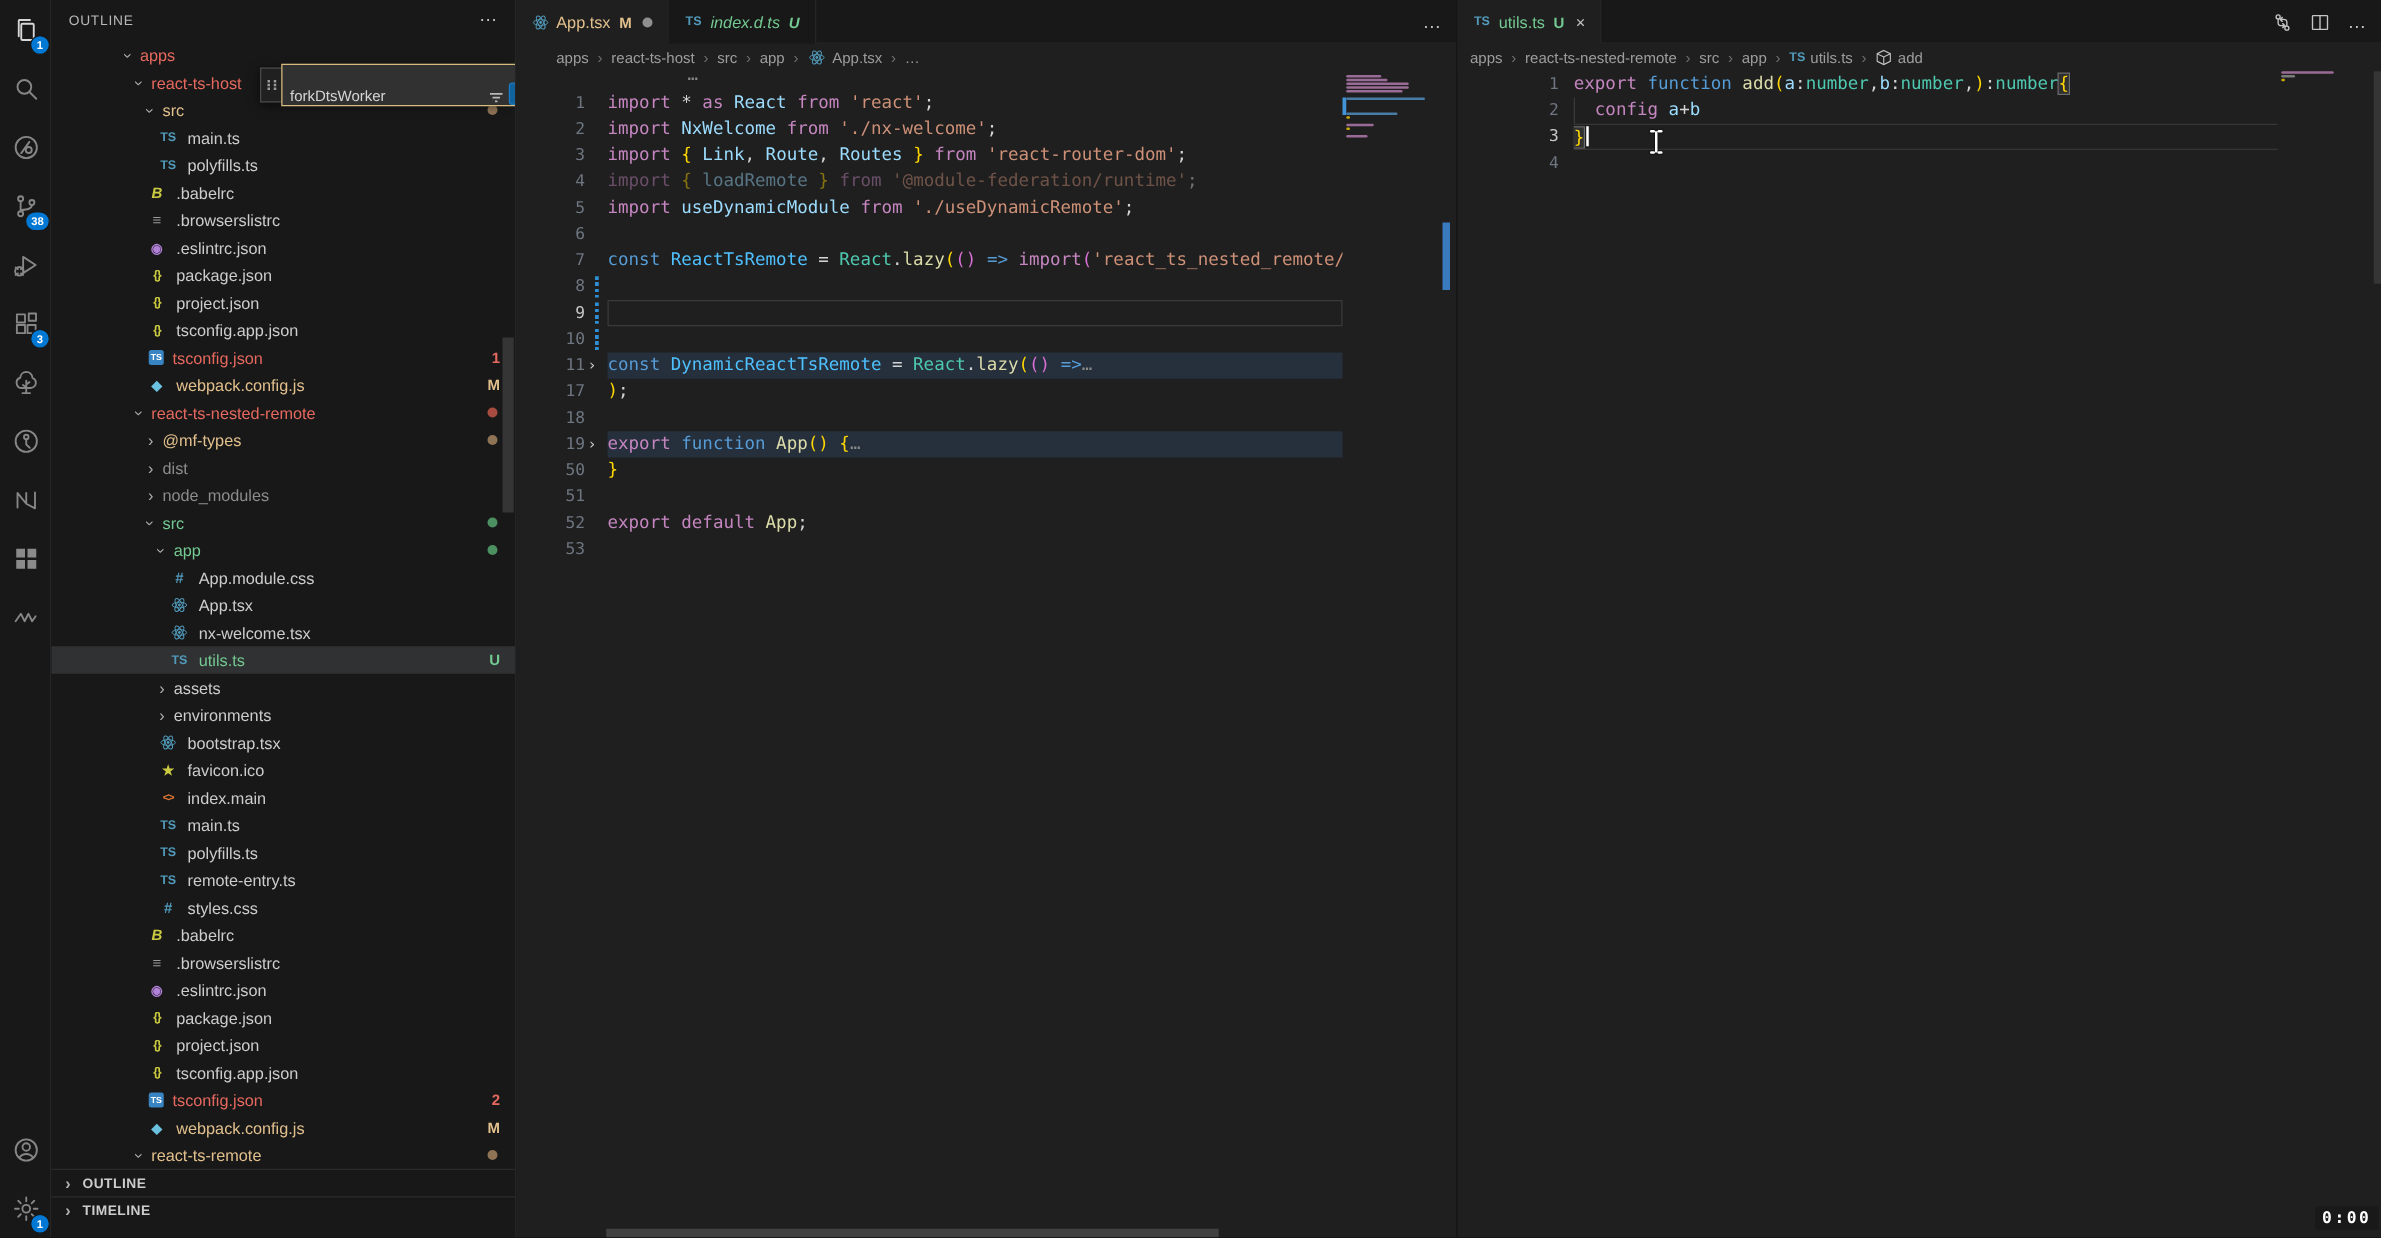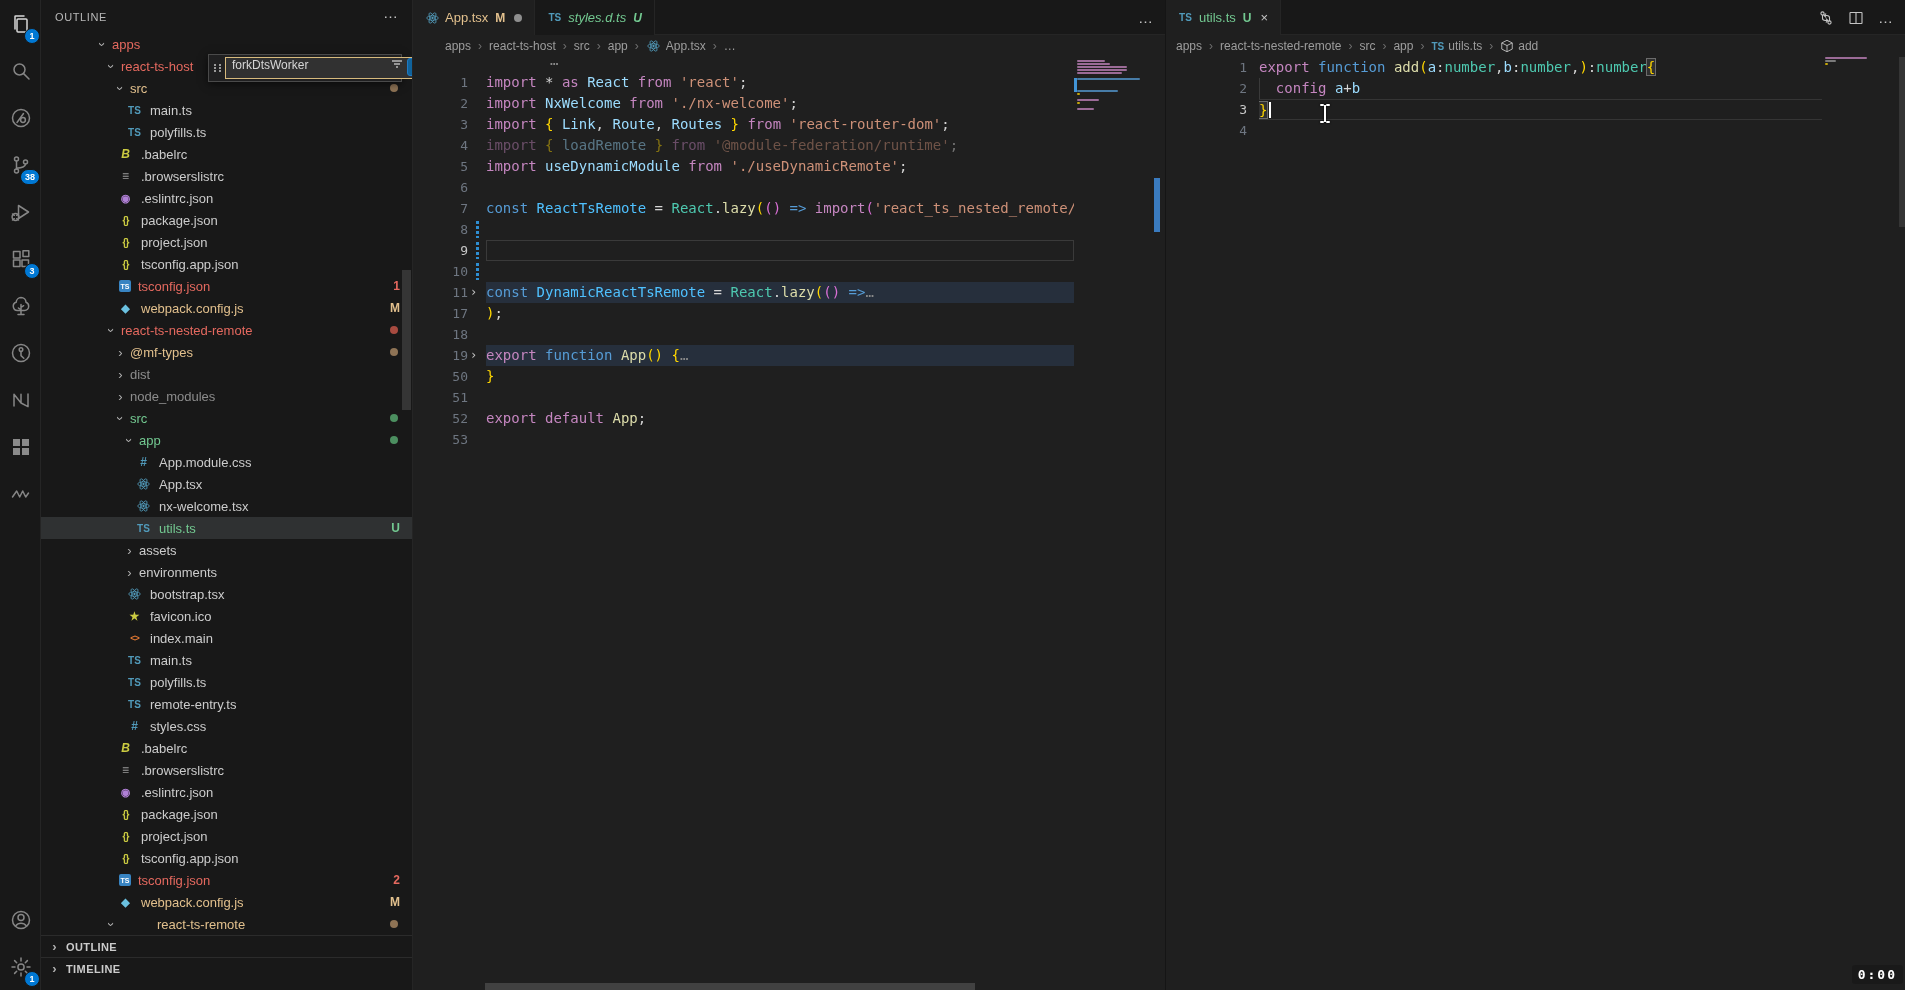--- a/index.html
+++ b/index.html
@@ -51,21 +51,21 @@
   .section-row { position:relative; height:22px; display:flex; align-items:center; border-top:1px solid #2b2b2b; font-size:11px; font-weight:bold; letter-spacing:.4px; color:#cccccc; cursor:pointer; }
   .section-row .tw { margin-left:7px; margin-right:2px; }
   .sb-scroll { position:absolute; right:1px; top:270px; width:9px; height:140px; background:rgba(121,121,121,.30); }
   
   .findw { position:absolute; left:167px; top:54px; width:194px; height:28px; background:#202021; border:1px solid #4a4a4a;
     box-shadow:0 2px 8px rgba(0,0,0,.6); display:flex; align-items:center; padding:0 5px; z-index:5; }
   .findw .grip { display:flex; flex-direction:column; gap:1px; margin-right:4px; cursor:grab; }
   .findw .grip i { display:block; width:7px; height:2px; background:transparent; position:relative; }
   .findw .grip i::before, .findw .grip i::after { content:""; position:absolute; top:0; width:2px; height:2px; background:#9a9a9a; }
   .findw .grip i::after { left:5px; }
-  .inputwrap { flex:1; height:22px; background:#313131; border:1px solid #d7ba7d; display:flex; align-items:flex-start; padding:0 3px 0 6px; }
+  .inputwrap { flex:1; height:34px; background:#313131; border:1px solid #d7ba7d; display:flex; align-items:flex-end; padding:0 3px 0 6px; }
   .inputwrap input { flex:1; min-width:10px; background:transparent; border:none; outline:none; color:#d6d6d6;
     font-size:12px; font-family:"Liberation Sans",sans-serif; }
   .filter-ic { display:flex; margin:0 4px; }
   .fuzzy-btn { width:22px; height:18px; background:#10639c; border:1px solid #1e7ac4; border-radius:3px; display:flex; align-items:center; justify-content:center; cursor:pointer; }
   
   .group { position:absolute; top:0; height:990px; background:#1f1f1f; }
   .group.gleft { left:413px; width:752px; }
   .group.gright { left:1165px; width:740px; border-left:1px solid #151515; }
   .tabbar { position:relative; height:35px; background:#181818; border-bottom:1px solid #252525; display:flex; }
   .tab { position:relative; height:35px; display:flex; align-items:center; padding:0 12px; font-size:13px;
@@ -420,21 +420,21 @@
         <div class="tree-row" style="padding-left: 77px;">
           <span class="fi fi-tschip">TS</span>
           <span class="tlabel c-err">tsconfig.json</span>
           <span class="tbadge c-err">2</span>
         </div>
         <div class="tree-row" style="padding-left: 77px;">
           <span class="fi fi-wp">◆</span>
           <span class="tlabel c-mod">webpack.config.js</span>
           <span class="tbadge c-mod">M</span>
         </div>
-        <div class="tree-row" style="padding-left: 64px; gap: 36px;">
+        <div class="tree-row" style="padding-left: 64px;">
           <span class="tw down">›</span>
           <span class="tlabel c-mod">react-ts-remote</span>
           <span class="tdot dot-mod"></span>
         </div>
         <div class="section-row">
           <span class="tw">›</span>
           <span class="tlabel">OUTLINE</span>
         </div>
         <div class="section-row">
           <span class="tw">›</span>
@@ -483,21 +483,21 @@
                 <ellipse cx="8" cy="8" rx="6.6" ry="2.6" transform="rotate(120 8 8)"></ellipse>
               </g>
               <circle cx="8" cy="8" r="1.3" fill="#519aba"></circle>
             </svg>
             <span class="tname c-mod">App.tsx</span>
             <span class="git c-mod">M</span>
             <span class="mod-dot"></span>
           </div>
           <div class="tab preview">
             <span class="fi fi-ts">TS</span>
-            <span class="tname c-untracked">styles.d.ts</span>
+            <span class="tname c-untracked">index.d.ts</span>
             <span class="git c-untracked">U</span>
           </div>
           <div class="tabbar-actions">
             <span class="act" title="More Actions">…</span>
           </div>
         </div>
         <div class="crumbs">
           <span class="crumb">
             <span>apps</span>
           </span>

